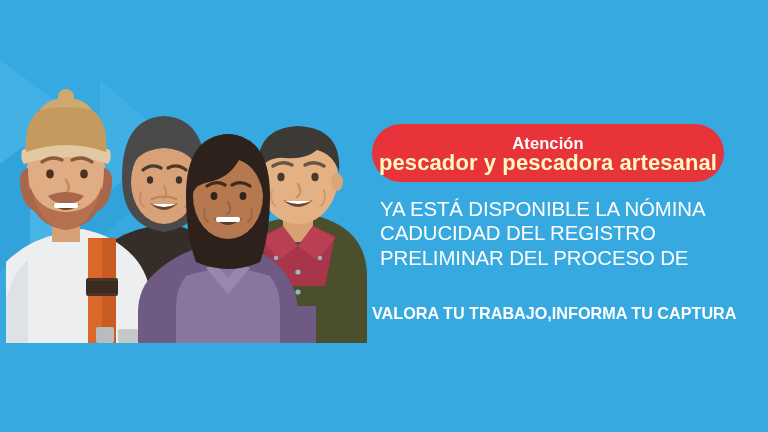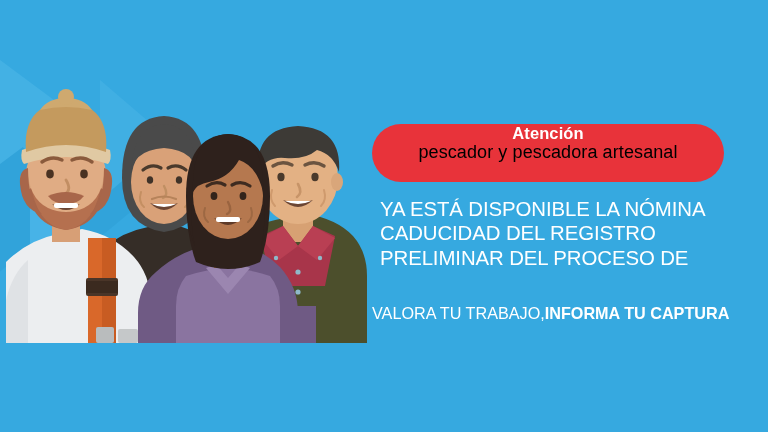--- a/index.html
+++ b/index.html
@@ -25,46 +25,46 @@
 
   
   #content{
     position:absolute;left:372px;top:0;width:396px;height:432px;
   }
 
   
   #badge{
     position:absolute;left:0;top:124px;width:352px;height:58px;
     background:#e8333a;border-radius:29px;
-    display:flex;flex-direction:column;align-items:center;justify-content:flex-start;
+    display:flex;flex-direction:column;align-items:center;justify-content:center;
     box-sizing:border-box;
   }
   #badge .badge-line1{
     color:#ffffff;font-weight:bold;font-size:16.5px;line-height:19px;
     letter-spacing:.1px;
   }
   #badge .badge-line2{
-    color:#000000;font-weight:normal;font-size:18px;line-height:19px;
+    color:#fef9c3;font-weight:bold;font-size:22px;line-height:19px;
     letter-spacing:.1px;
   }
 
   
   #headline{
     position:absolute;left:8px;top:197px;width:392px;
     color:#ffffff;font-weight:normal;font-size:20.4px;line-height:24.3px;
     letter-spacing:-.1px;
   }
   #headline .hl{display:block;white-space:nowrap;}
 
   
   #tagline{
     position:absolute;left:0;top:303px;width:392px;
     color:#ffffff;font-size:16.2px;line-height:20px;white-space:nowrap;
   }
-  #tagline .tag-regular{font-weight:400;}
+  #tagline .tag-regular{font-weight:700;}
   #tagline .tag-bold{font-weight:bold;}
 
   
   #bottom-band{
     position:absolute;left:0;top:343px;width:372px;height:89px;background:#36a9e0;
   }
 </style>
 </head>
 <body>
 

